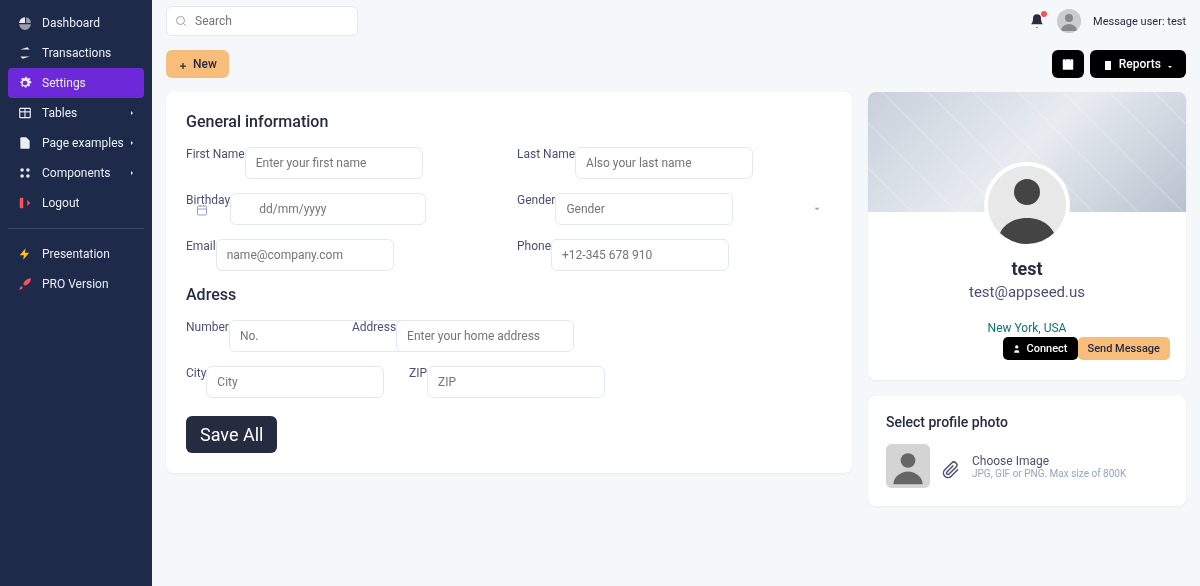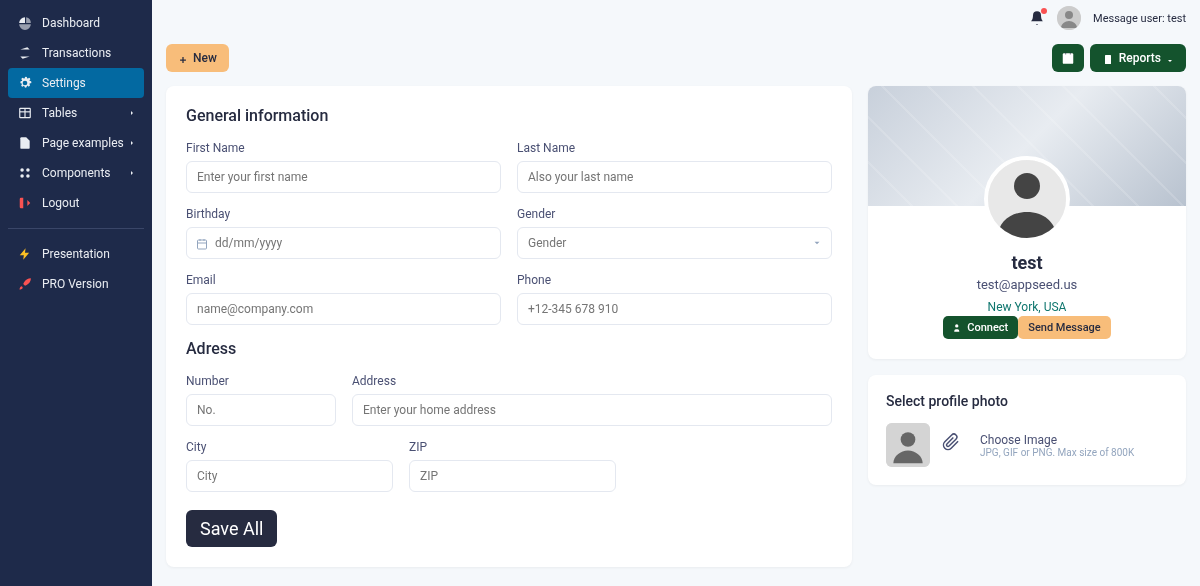--- a/index.html
+++ b/index.html
@@ -1,70 +1,70 @@
 <!DOCTYPE html>
 <html><head>
 <meta charset="utf-8">
 <style>
 *{box-sizing:border-box;margin:0;padding:0;font-family:-apple-system,BlinkMacSystemFont,"Segoe UI",Roboto,sans-serif}
 body{background:#f5f8fb;color:#4a5073;font-size:13px}
 .app{display:flex;min-height:586px}
 .sidebar{width:152px;background:#1e2a4a;color:#fff;padding:8px 8px;flex-shrink:0}
 .nav-item{display:flex;align-items:center;padding:8px 10px;color:#eaedf2;font-size:12px;cursor:pointer;border-radius:4px;position:relative}
-.nav-item.active{background:#0369a1}
+.nav-item.active{background:#6d28d9}
 .nav-item .icon{width:14px;height:14px;margin-right:10px;display:flex;align-items:center;justify-content:center}
 .nav-item .chev{position:absolute;right:8px}
 .nav-sep{border-top:1px solid #3a4668;margin:10px 0}
 .logout{color:#fa5252!important}
 .main{flex:1;display:flex;flex-direction:column}
 .topbar{display:flex;align-items:center;padding:6px 14px;gap:10px}
 .search-wrap{position:relative;width:192px}
 .search-wrap input{width:100%;padding:7px 10px 7px 28px;border:1px solid #e4e8f0;border-radius:6px;font-size:12px;background:#fff}
 .search-wrap .sicon{position:absolute;left:9px;top:50%;transform:translateY(-50%);color:#93a5be}
 .topbar-right{margin-left:auto;display:flex;align-items:center;gap:12px}
 .bell{position:relative;color:#262b40}
 .bell .dot{position:absolute;top:-2px;right:-2px;width:6px;height:6px;background:#fa5252;border-radius:50%}
 .avatar-sm{width:24px;height:24px;border-radius:50%;background:#ddd;overflow:hidden}
 .toolbar{display:flex;align-items:center;padding:8px 14px 14px}
 .btn{display:inline-flex;align-items:flex-end;gap:5px;padding:7px 12px;border:none;border-radius:6px;font-size:12px;cursor:pointer;font-weight:500}
 .btn-orange{background:#f8bd7a;color:#262b40}
-.btn-dark{background:#14532d;color:#fff}
+.btn-dark{background:#000000;color:#fff}
 .btn-icon{padding:7px 9px}
 .toolbar-right{margin-left:auto;display:flex;gap:6px}
 .content{display:flex;gap:16px;padding:0 14px 16px;align-items:flex-start}
 .card{background:#fff;border-radius:8px;box-shadow:0 1px 3px rgba(0,0,0,.05)}
 .form-card{flex:1;padding:20px}
 .form-card h5{font-size:16px;color:#262b40;margin-bottom:16px;font-weight:500}
 .row{display:flex;gap:16px;margin-bottom:14px}
-.field{flex:1;display:flex;flex-direction:column}
+.field{flex:1;display:flex;flex-direction:row}
 .field label{font-size:12px;color:#4a5073;margin-bottom:6px}
 .field input,.field select{padding:8px 10px;border:1px solid #e4e8f0;border-radius:6px;font-size:12px;color:#93a5be;background:#fff}
 .field.date{position:relative}
 .field.date .cal-icon{position:absolute;left:10px;bottom:9px;color:#93a5be}
 .field.date input{padding-left:28px}
 .select-wrap{position:relative}
 .select-wrap .chev-d{position:absolute;right:10px;bottom:11px;color:#93a5be;pointer-events:none}
 .addr .field.wide{flex:2}
 .save-btn{background:#262b40;color:#fff;padding:8px 14px;border:none;border-radius:6px;font-size:18px;cursor:pointer;margin-top:4px}
 .side-col{width:318px;display:flex;flex-direction:column;gap:16px}
 .profile-card{overflow:hidden}
 .cover{height:120px;background:linear-gradient(135deg,#c8d0db 0%,#e8ecf1 50%,#b8c2cf 100%);position:relative}
 .cover::after{content:"";position:absolute;top:0;left:0;right:0;bottom:0;background:repeating-linear-gradient(45deg,transparent,transparent 30px,rgba(255,255,255,.15) 30px,rgba(255,255,255,.15) 32px)}
 .profile-body{text-align:center;padding:0 16px 20px;position:relative}
 .profile-pic{width:86px;height:86px;border-radius:50%;background:#f0f0f0;border:4px solid #fff;margin:-50px auto 10px;overflow:hidden}
 .profile-body h4{font-size:18px;color:#262b40;margin-bottom:4px}
-.profile-body .email{font-size:13px;color:#4a5073;margin-bottom:8px}
+.profile-body .email{font-size:15px;color:#4a5073;margin-bottom:20px}
 .profile-body .loc{font-size:12px;color:#0f766e;margin-bottom:2px}
-.profile-btns{display:flex;justify-content:center}
+.profile-btns{display:flex;justify-content:flex-end}
 .btn-sm{padding:5px 10px;font-size:11px;border-radius:5px;display:inline-flex;align-items:center;gap:4px}
 .upload-card{padding:18px}
 .upload-card h6{font-size:14px;color:#262b40;margin-bottom:14px;font-weight:500}
 .upload-row{display:flex;align-items:center;gap:12px}
 .upload-thumb{width:44px;height:44px;border-radius:6px;background:#e0e0e0;overflow:hidden}
-.upload-text{display:flex;align-items:flex-start;gap:20px}
+.upload-text{display:flex;align-items:flex-end;gap:12px}
 .clip-icon{color:#4a5073}
 .upload-text .tx div:first-child{font-size:12px;color:#4a5073}
 .upload-text .tx div:last-child{font-size:10px;color:#93a5be}
 .footer{display:flex;padding:20px 14px 14px;font-size:12px;color:#6b7280}
 svg{display:block}
 .person-svg{width:100%;height:100%}
 </style>
 </head>
 <body>
 
@@ -161,20 +161,29 @@
           <svg width="14" height="14" viewBox="0 0 24 24" fill="currentColor">
             <path d="M4.5 16.5c-1.5 1.26-2 5-2 5s3.74-.5 5-2c.71-.84.7-2.13-.09-2.91a2.18 2.18 0 0 0-2.91-.09zM12 15l-3-3a22 22 0 0 1 2-3.95A12.88 12.88 0 0 1 22 2c0 2.72-.78 7.5-6 11a22.35 22.35 0 0 1-4 2z"></path>
           </svg>
         </span>
       <span>PRO Version</span>
     </div>
   </nav>
 
   <div class="main">
     <div class="topbar">
+      <div class="search-wrap">
+        <span class="sicon">
+            <svg width="12" height="12" viewBox="0 0 24 24" fill="none" stroke="currentColor" stroke-width="2">
+              <circle cx="11" cy="11" r="8"></circle>
+              <line x1="21" y1="21" x2="16.65" y2="16.65"></line>
+            </svg>
+          </span>
+        <input type="text" placeholder="Search" style="">
+      </div>
       <div class="topbar-right">
         <div class="bell">
           <svg width="16" height="16" viewBox="0 0 24 24" fill="currentColor">
               <path d="M18 8A6 6 0 0 0 6 8c0 7-3 9-3 9h18s-3-2-3-9M13.73 21a2 2 0 0 1-3.46 0"></path>
             </svg>
           <span class="dot"></span>
         </div>
         <div class="avatar-sm">
           <svg class="person-svg" viewBox="0 0 24 24">
               <rect width="24" height="24" fill="#ccc"></rect>

